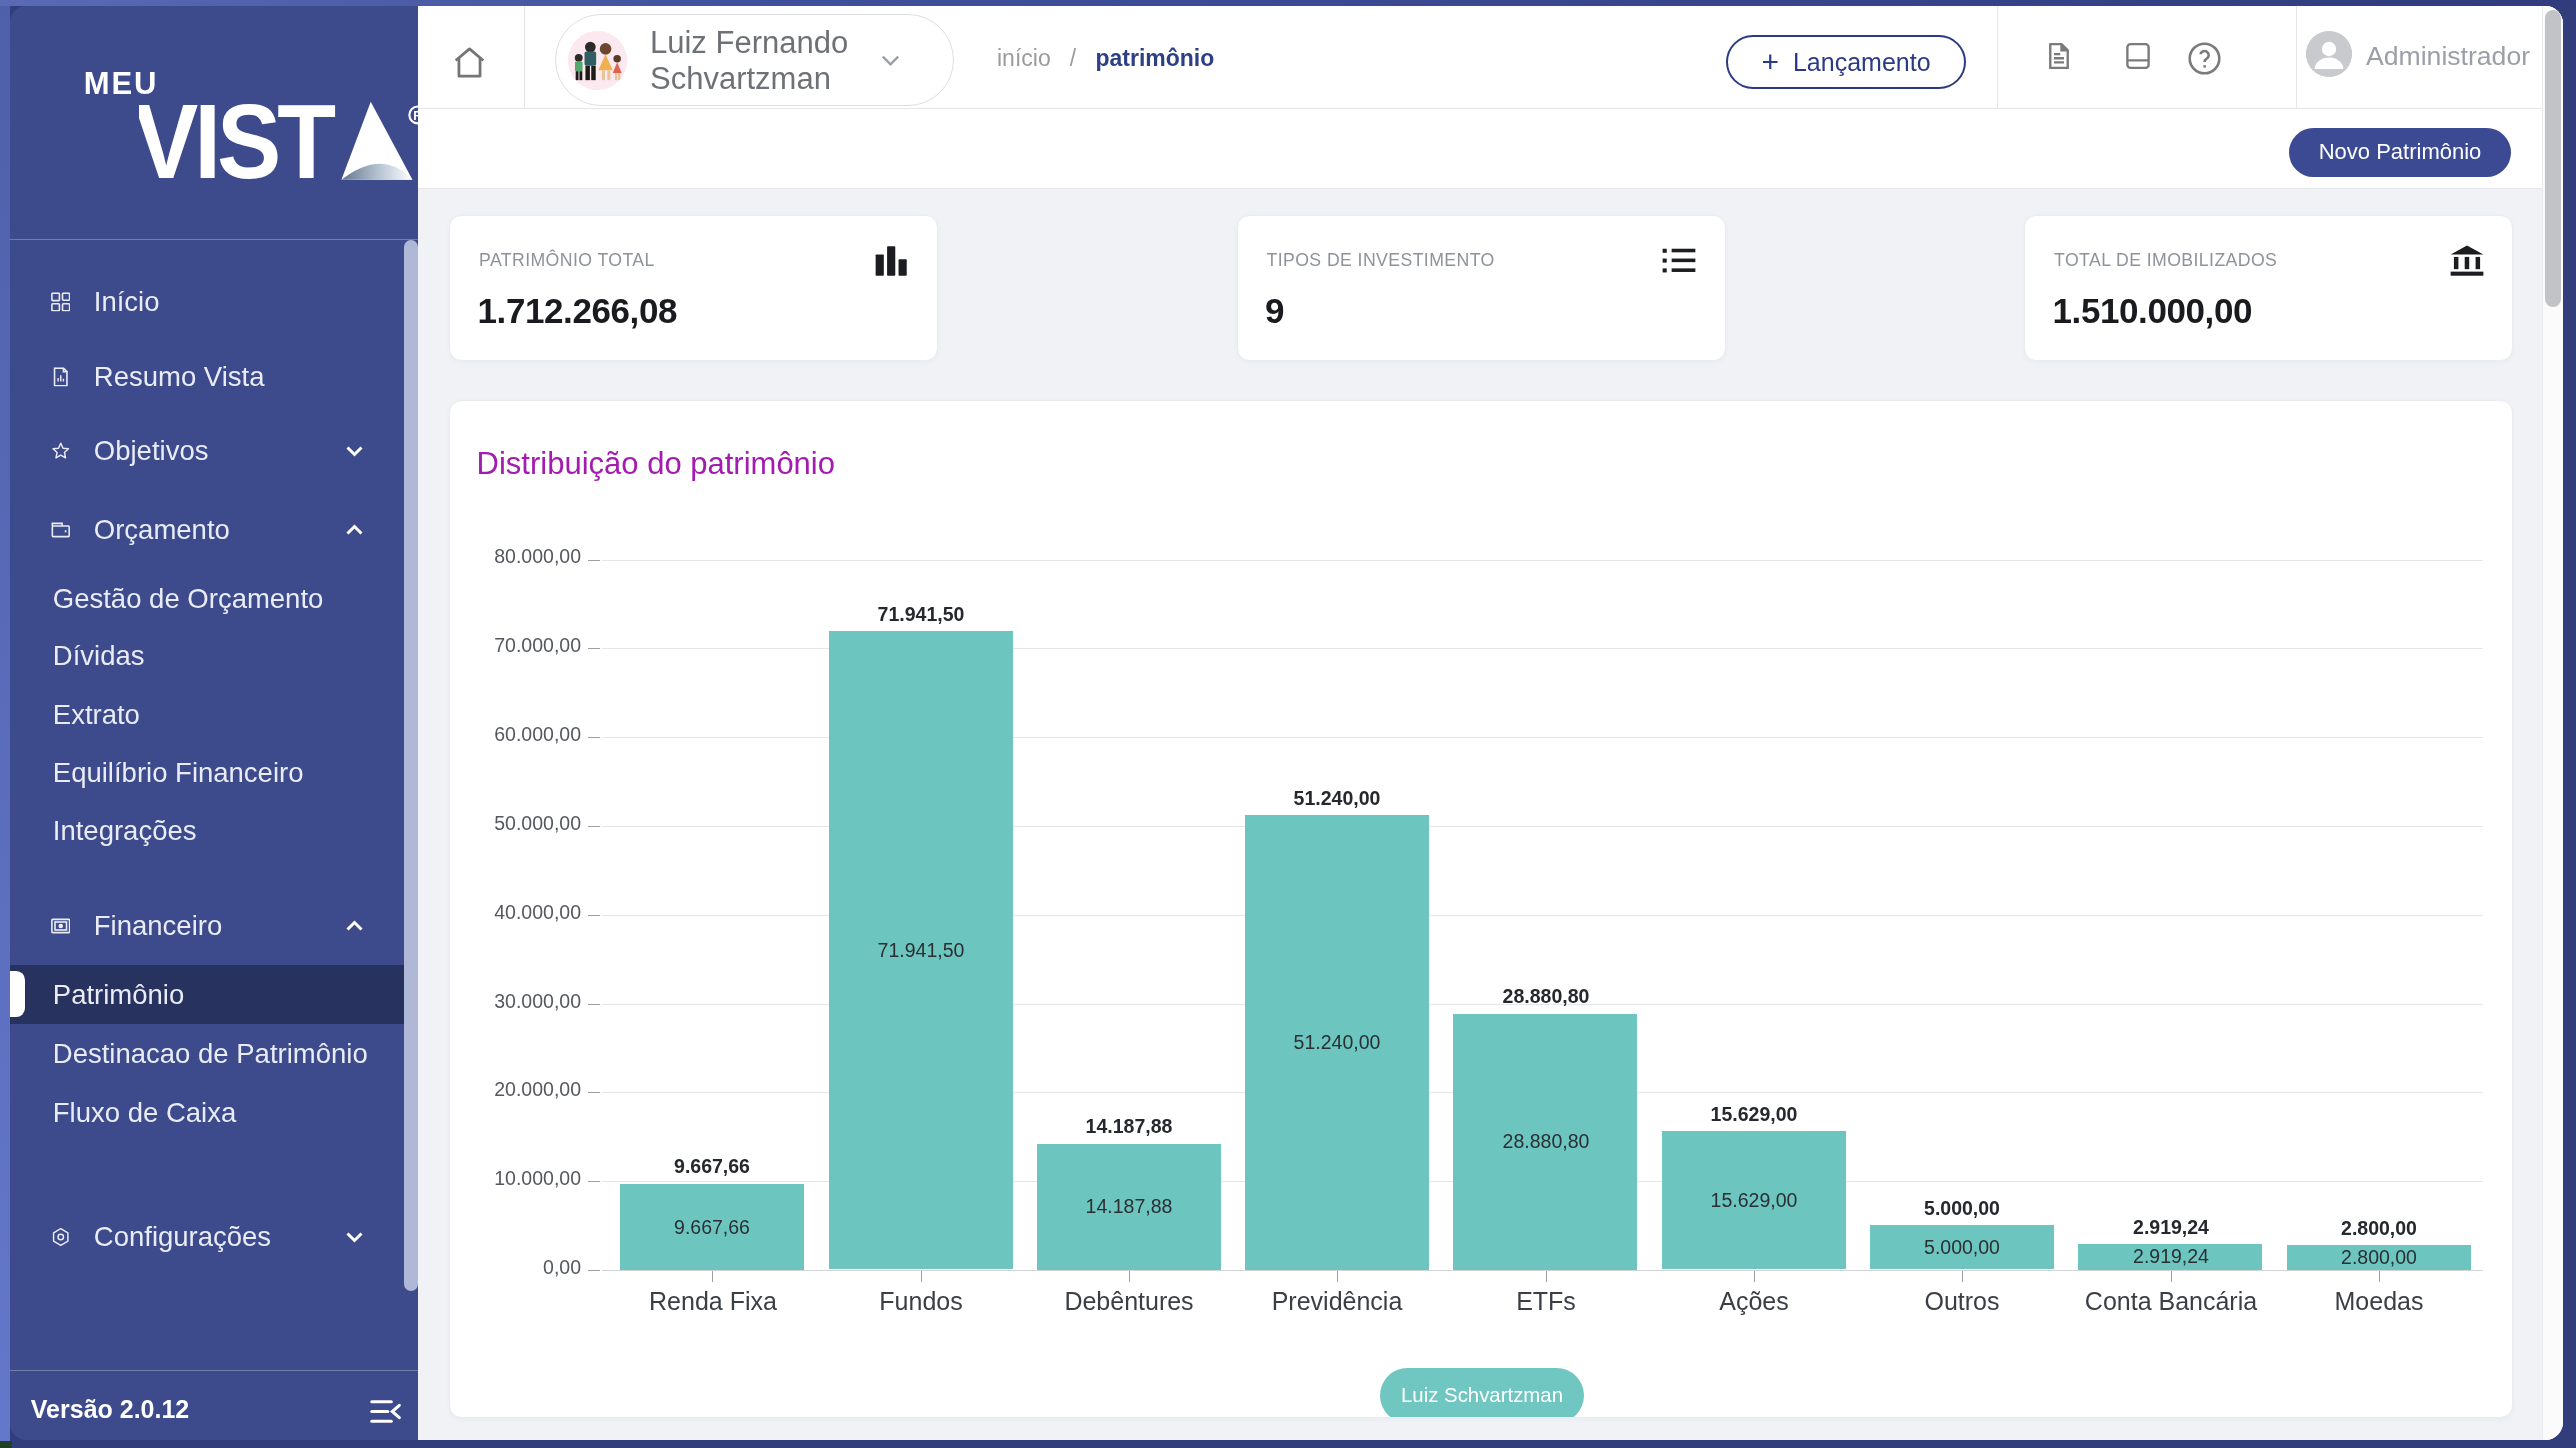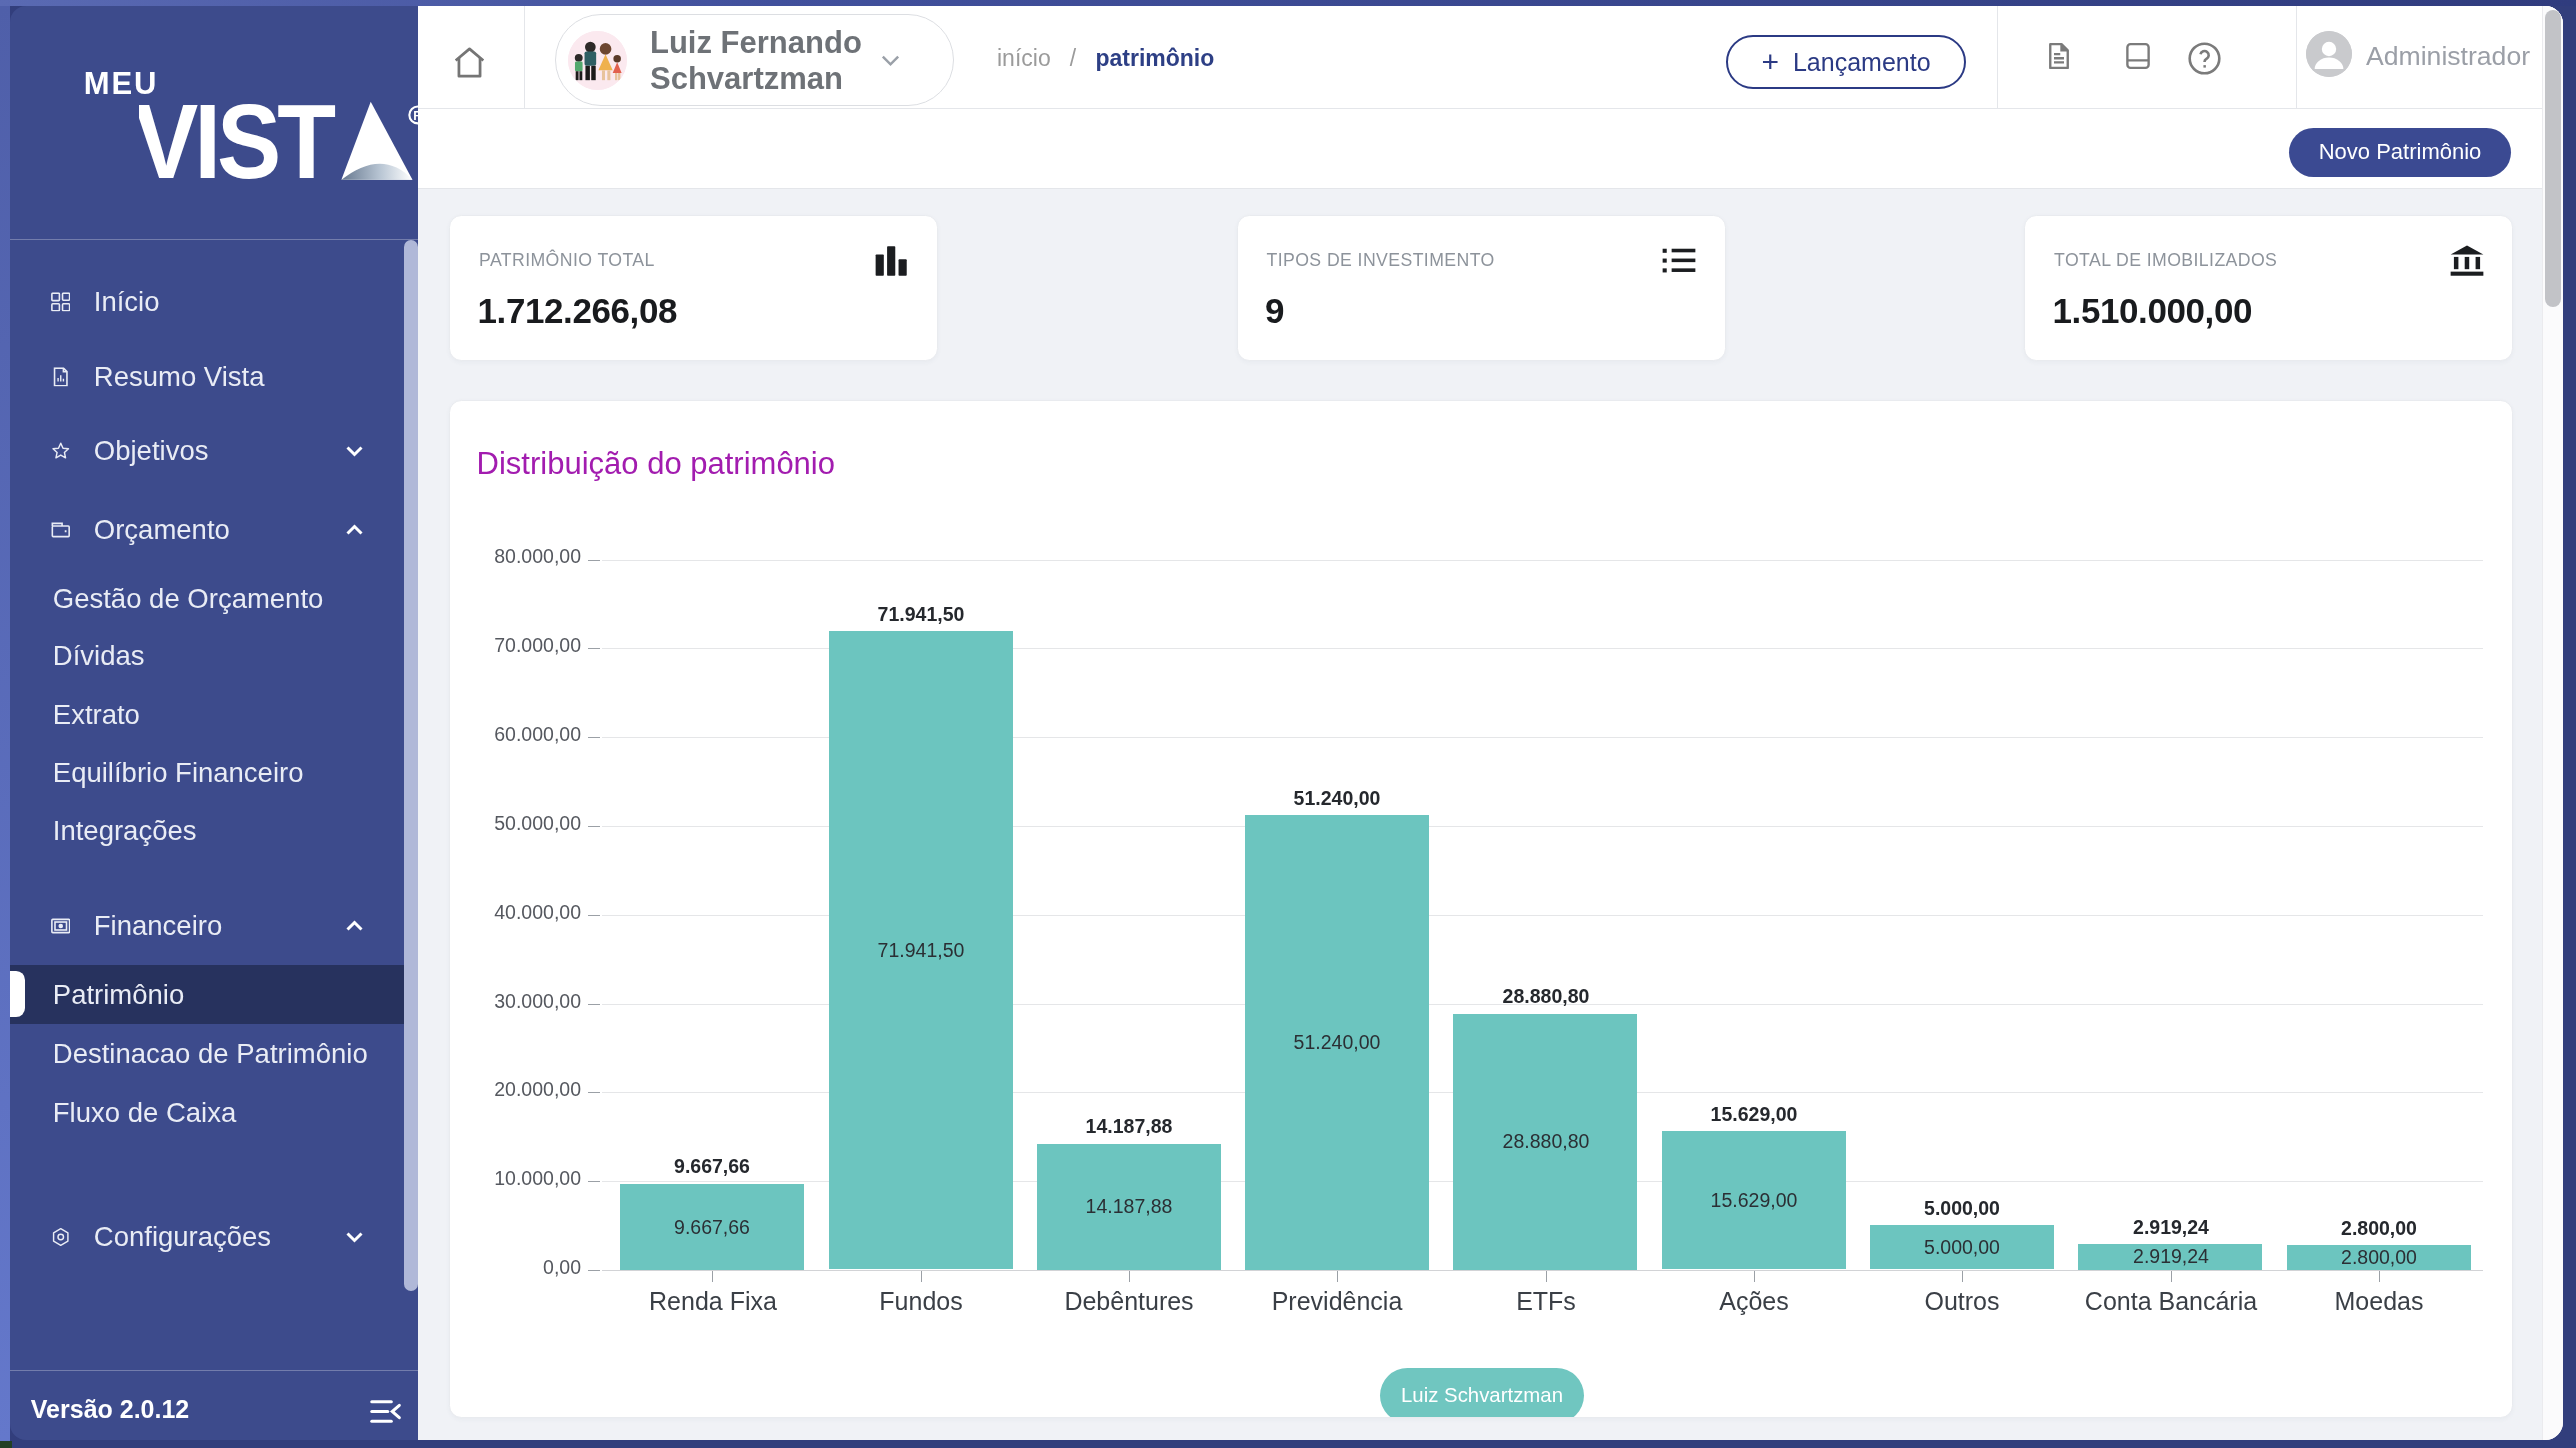--- a/index.html
+++ b/index.html
@@ -47,21 +47,21 @@
     border-left:0.9px solid #ebebee; }
   #scrollthumb { position:absolute; left:2127px; top:3.5px; width:16px; height:297px; background:#c2c3c7; border-radius:8px; }
 
   
   #home-ic { position:absolute; left:32px; top:35px; width:39px; height:43px; }
   .vdiv { position:absolute; top:0; width:0.9px; height:103px; background:#e4e6ea; }
   #userpill { position:absolute; left:137px; top:8px; width:399px; height:92px;
     border:1.8px solid #dcdee2; border-radius:46px; }
   #uavatar { position:absolute; left:150px; top:25px; width:59px; height:59px; border-radius:50%;
     background:#fbe9ef; overflow:hidden; }
-  #uname { position:absolute; left:232px; top:18.6px; font-size:31px; line-height:36px; color:#6e7277;font-weight:bold; }
+  #uname { position:absolute; left:232px; top:18.6px; font-size:31px; line-height:36px; color:#6e7277; }
   #uchev { position:absolute; left:461px; top:43px; width:23px; height:23px; }
   #bc { position:absolute; left:579px; top:39px; font-size:23px; color:#9b9b9b; }
   #bc b { color:#2d3f85; }
   #btn-lanc { position:absolute; left:1308px; top:29px; width:240px; height:54px;
     border:2.7px solid #2b3a84; border-radius:27.5px; color:#2b3a84; font-size:25px;
     display:flex; align-items:center; justify-content:center; }
   #btn-lanc .plus { font-size:30px; margin-right:14px; font-weight:300; }
   .hic { position:absolute; top:35px; width:30px; height:30px; }
   #adm-av { position:absolute; left:1888px; top:25px; width:46px; height:46px; border-radius:50%;
     background:#c9cacd; overflow:hidden; }

